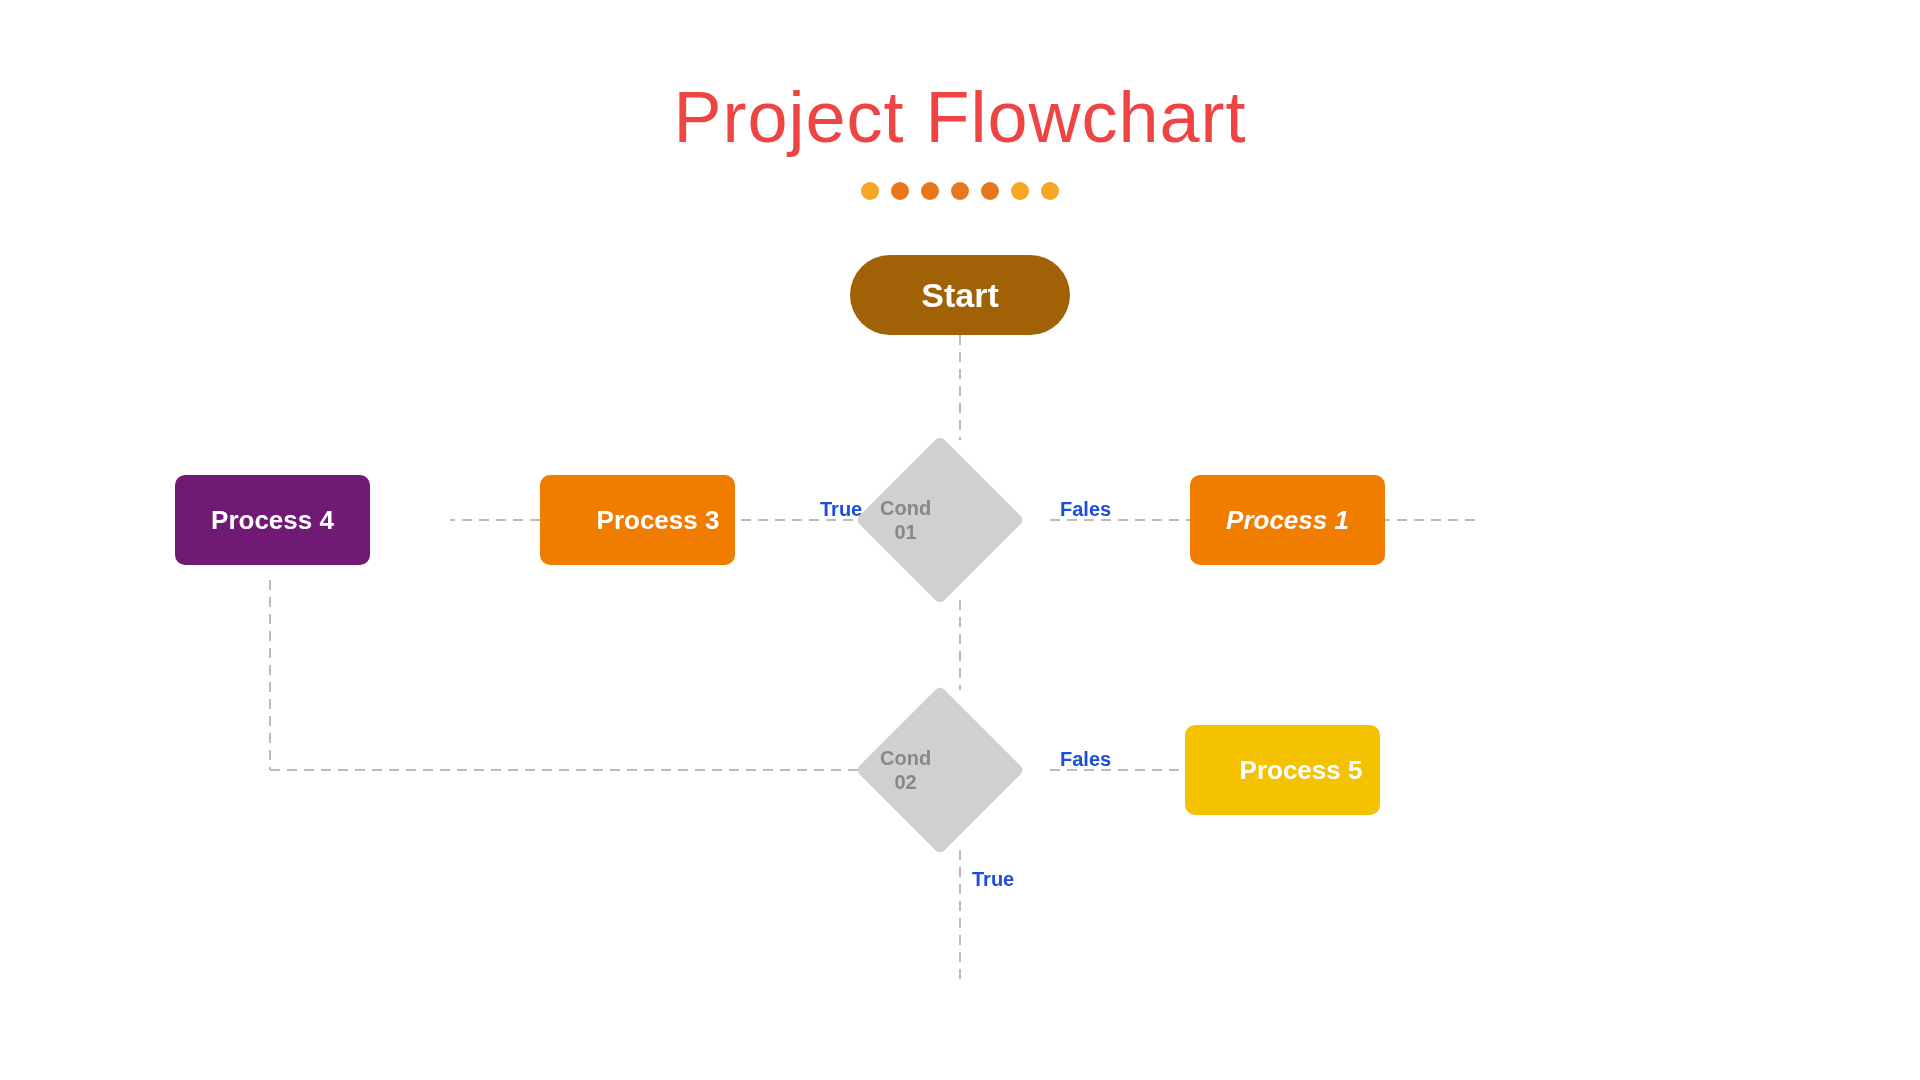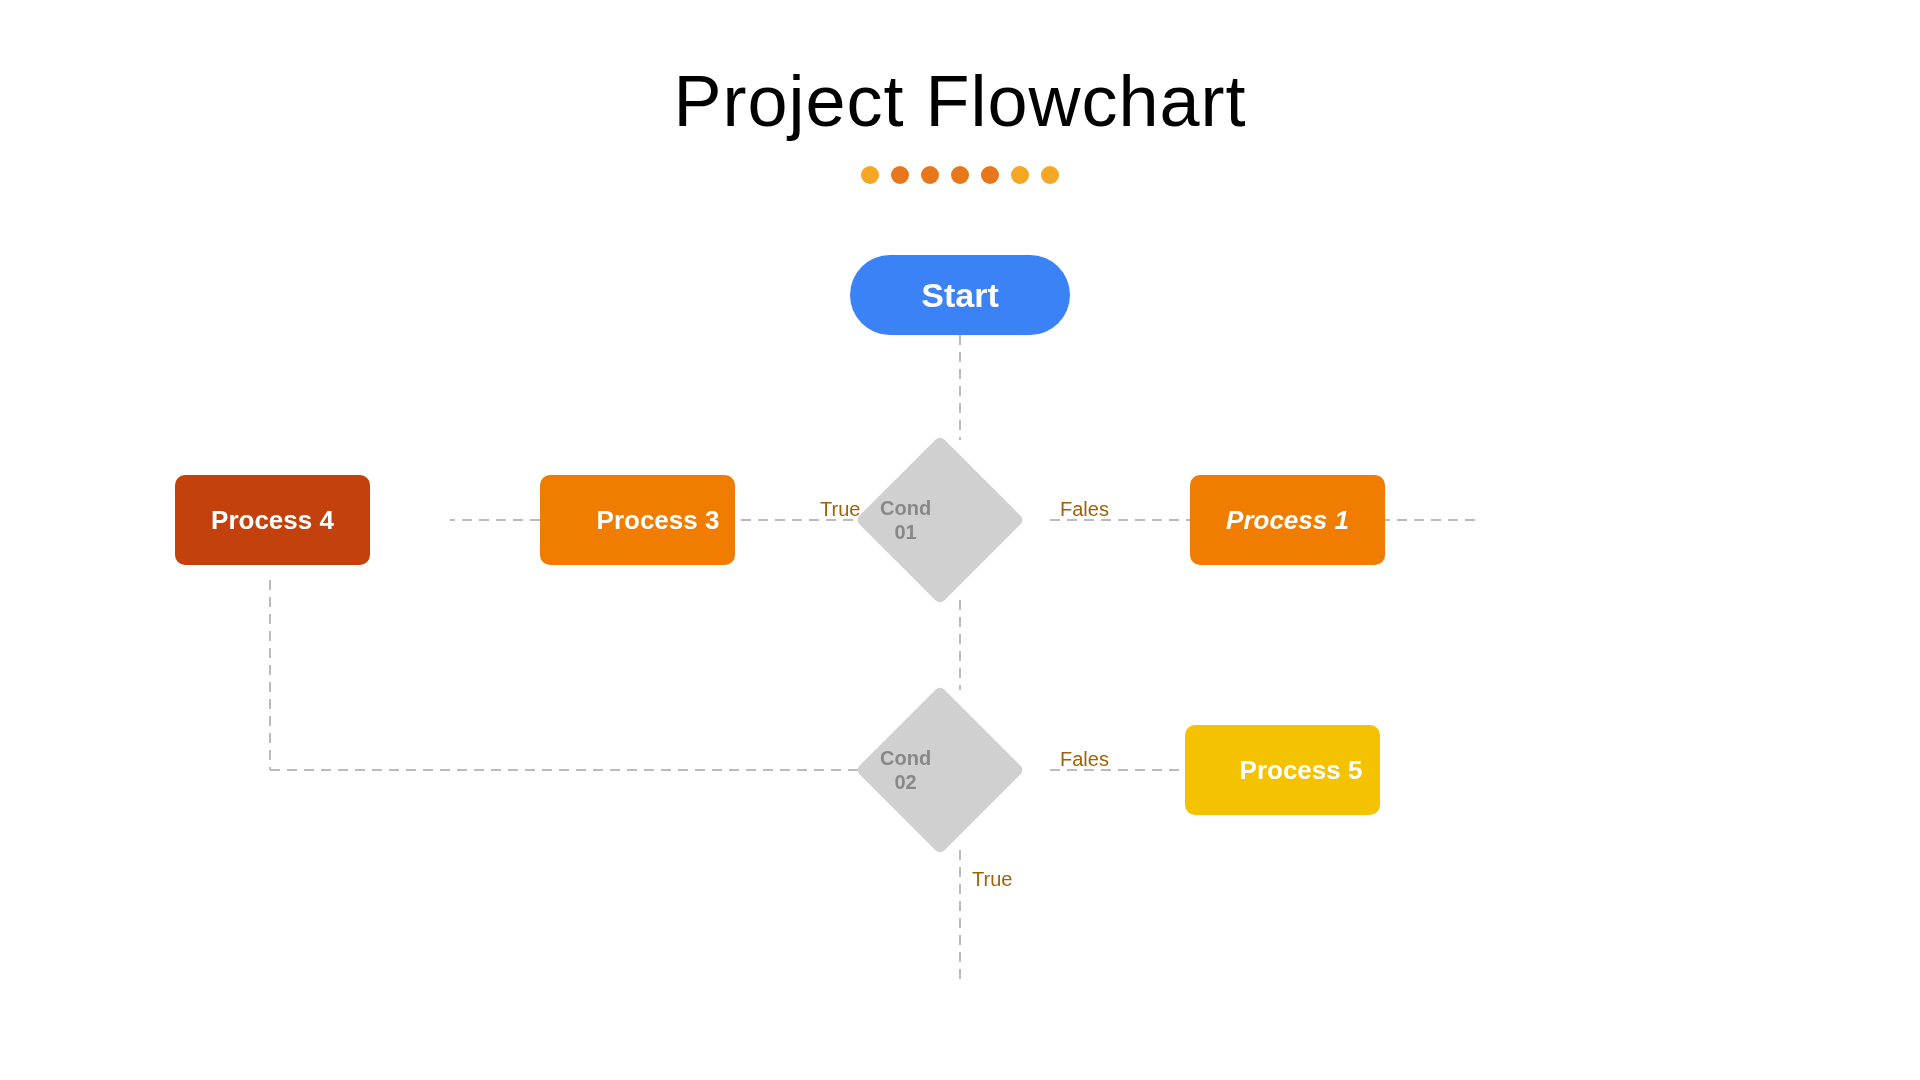--- a/index.html
+++ b/index.html
@@ -9,22 +9,22 @@
       width: 1920px;
       height: 1080px;
       overflow: hidden;
       position: relative;
     }
 
     .page-title {
       text-align: center;
       font-size: 72px;
       font-weight: 300;
-      color: #000000;
-      padding-top: 60px;
+      color: #ef4444;
+      padding-top: 76px;
       letter-spacing: 1px;
     }
 
     .dots-row {
       display: flex;
       justify-content: center;
       gap: 12px;
       margin-top: 24px;
     }
 
@@ -54,31 +54,31 @@
       border-radius: 10px;
       display: flex;
       align-items: center;
       justify-content: center;
       font-size: 26px;
       font-weight: 600;
       color: #fff;
     }
 
     .process-orange {
-      background: #c2410c;
+      background: #701a75;
     }
 
     .process-dark-orange {
       background: #F07C00;
     }
 
     
     .start-pill {
       position: absolute;
-      background: #3b82f6;
+      background: #a16207;
       border-radius: 50px;
       width: 220px;
       height: 80px;
       display: flex;
       align-items: center;
       justify-content: center;
       font-size: 34px;
       font-weight: 700;
       color: #fff;
     }
@@ -118,22 +118,22 @@
       left: 0;
       width: 1920px;
       height: 900px;
       pointer-events: none;
     }
 
     
     .conn-label {
       position: absolute;
       font-size: 20px;
-      color: #a16207;
-      font-weight: 400;
+      color: #1d4ed8;
+      font-weight: 700;
     }
   </style>
 </head>
 <body>
 
 <h1 class="page-title">Project Flowchart</h1>
 
 <div class="dots-row">
   <div class="dot"></div>
   <div class="dot active"></div>

